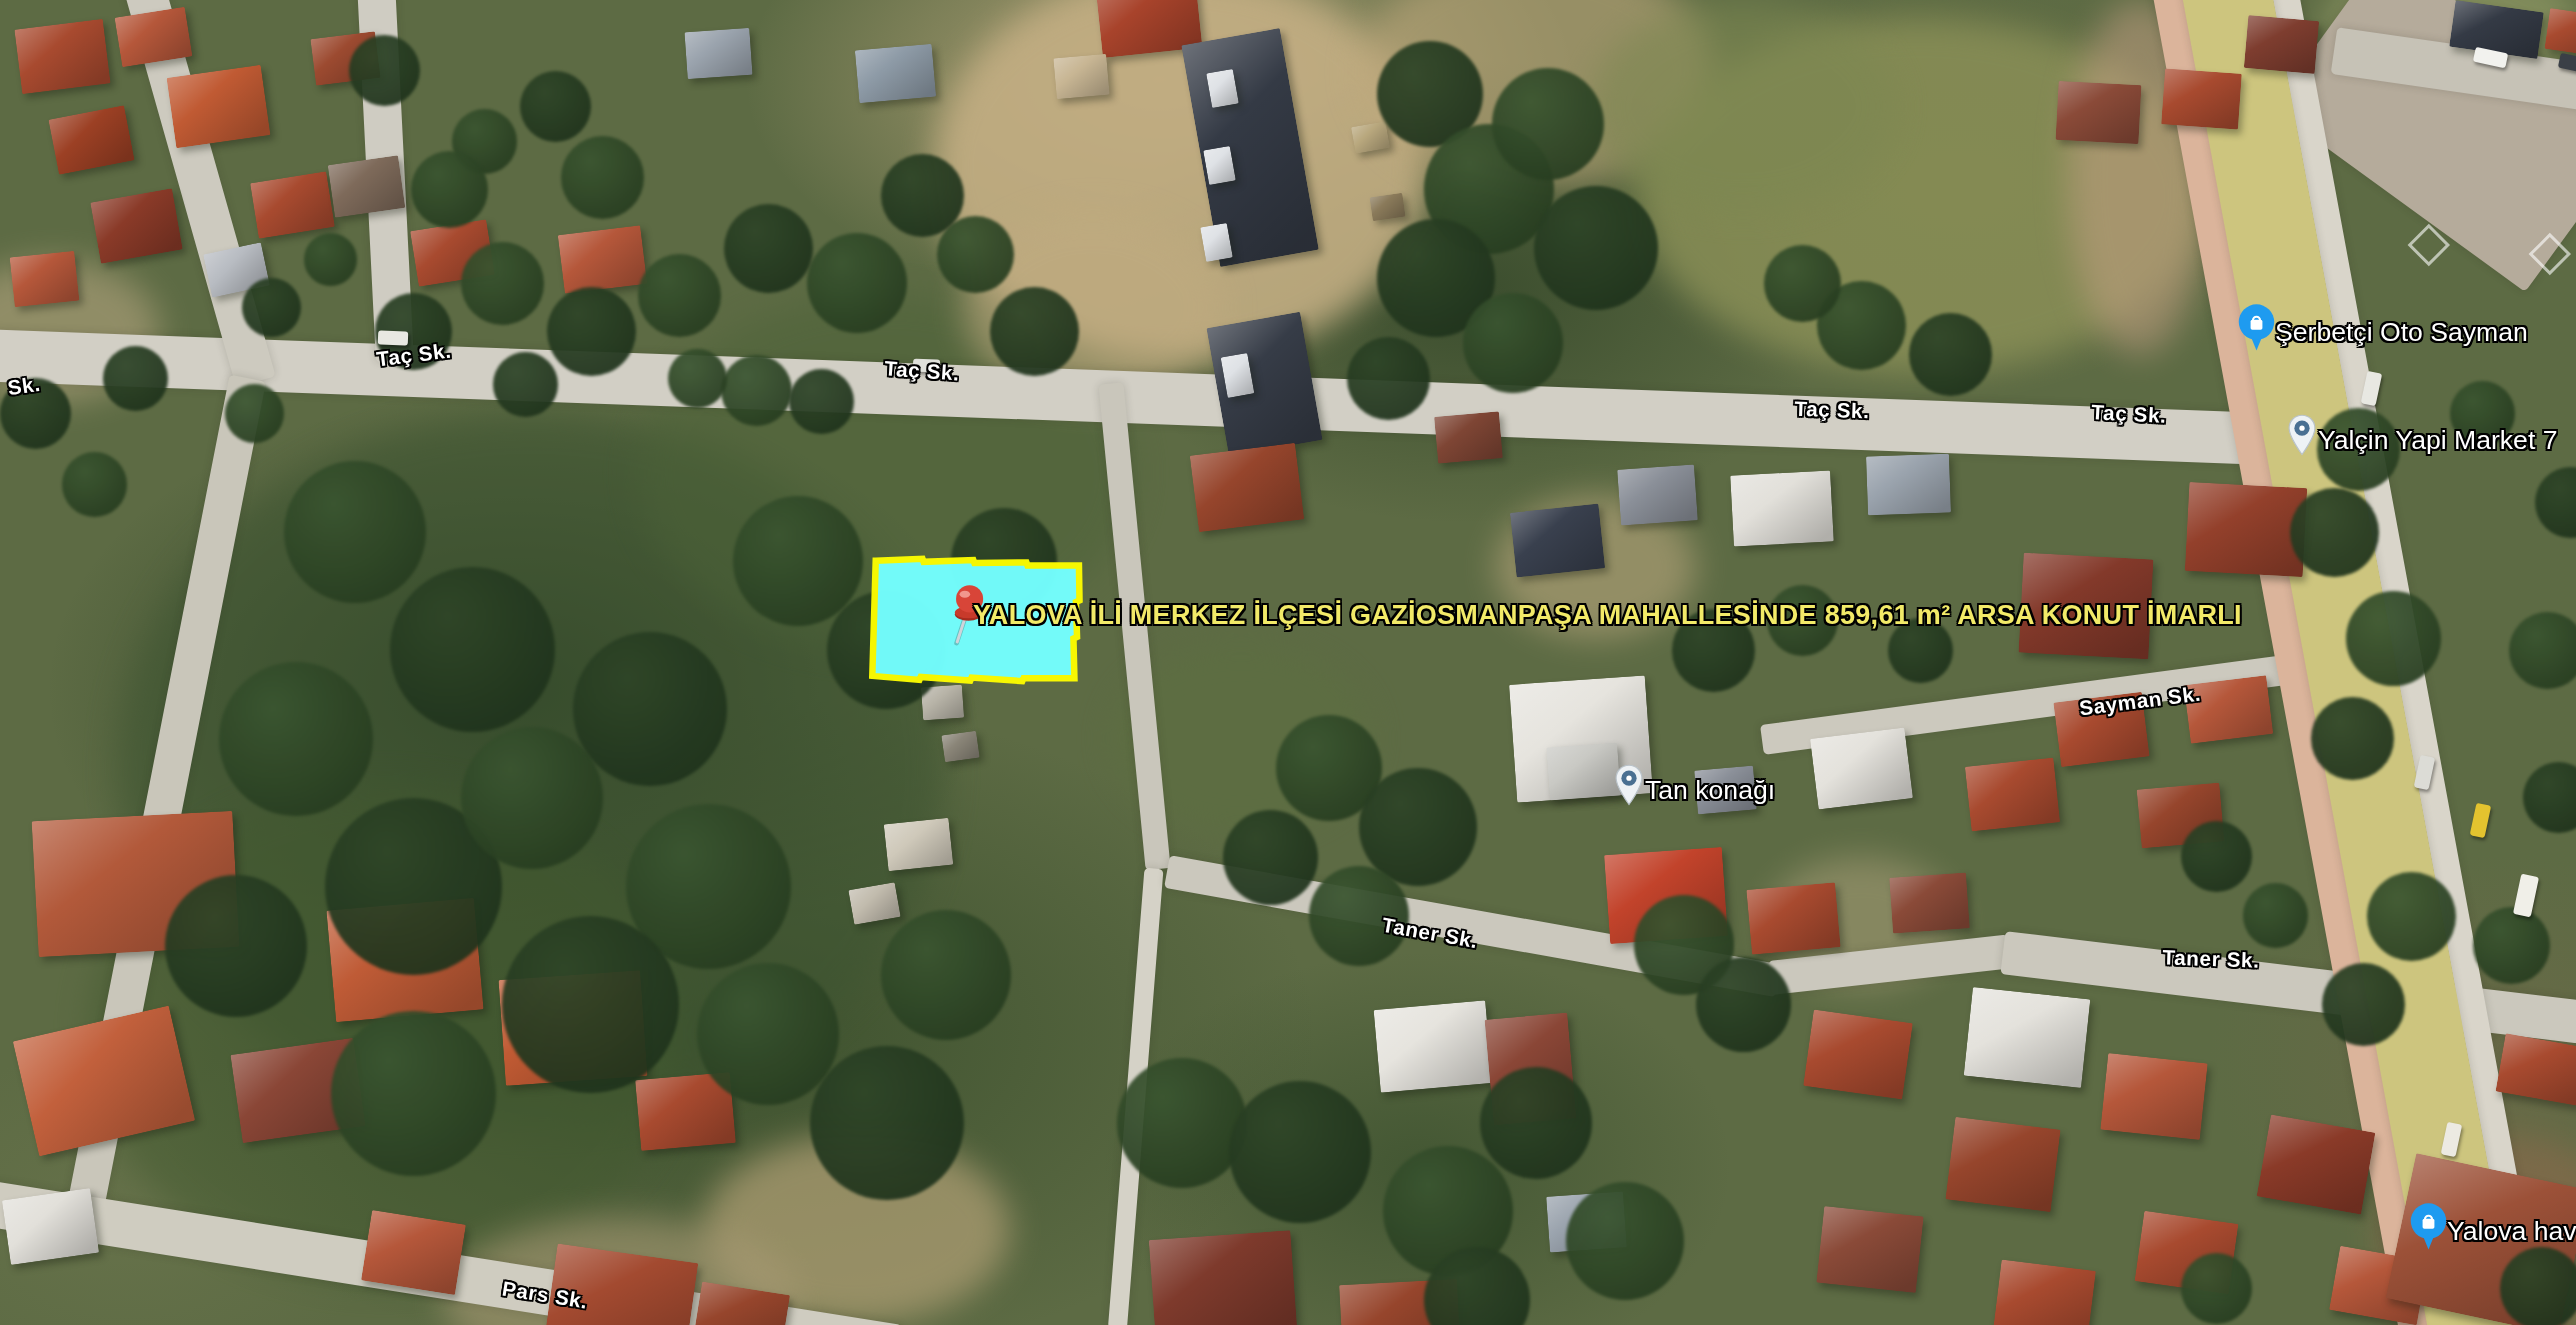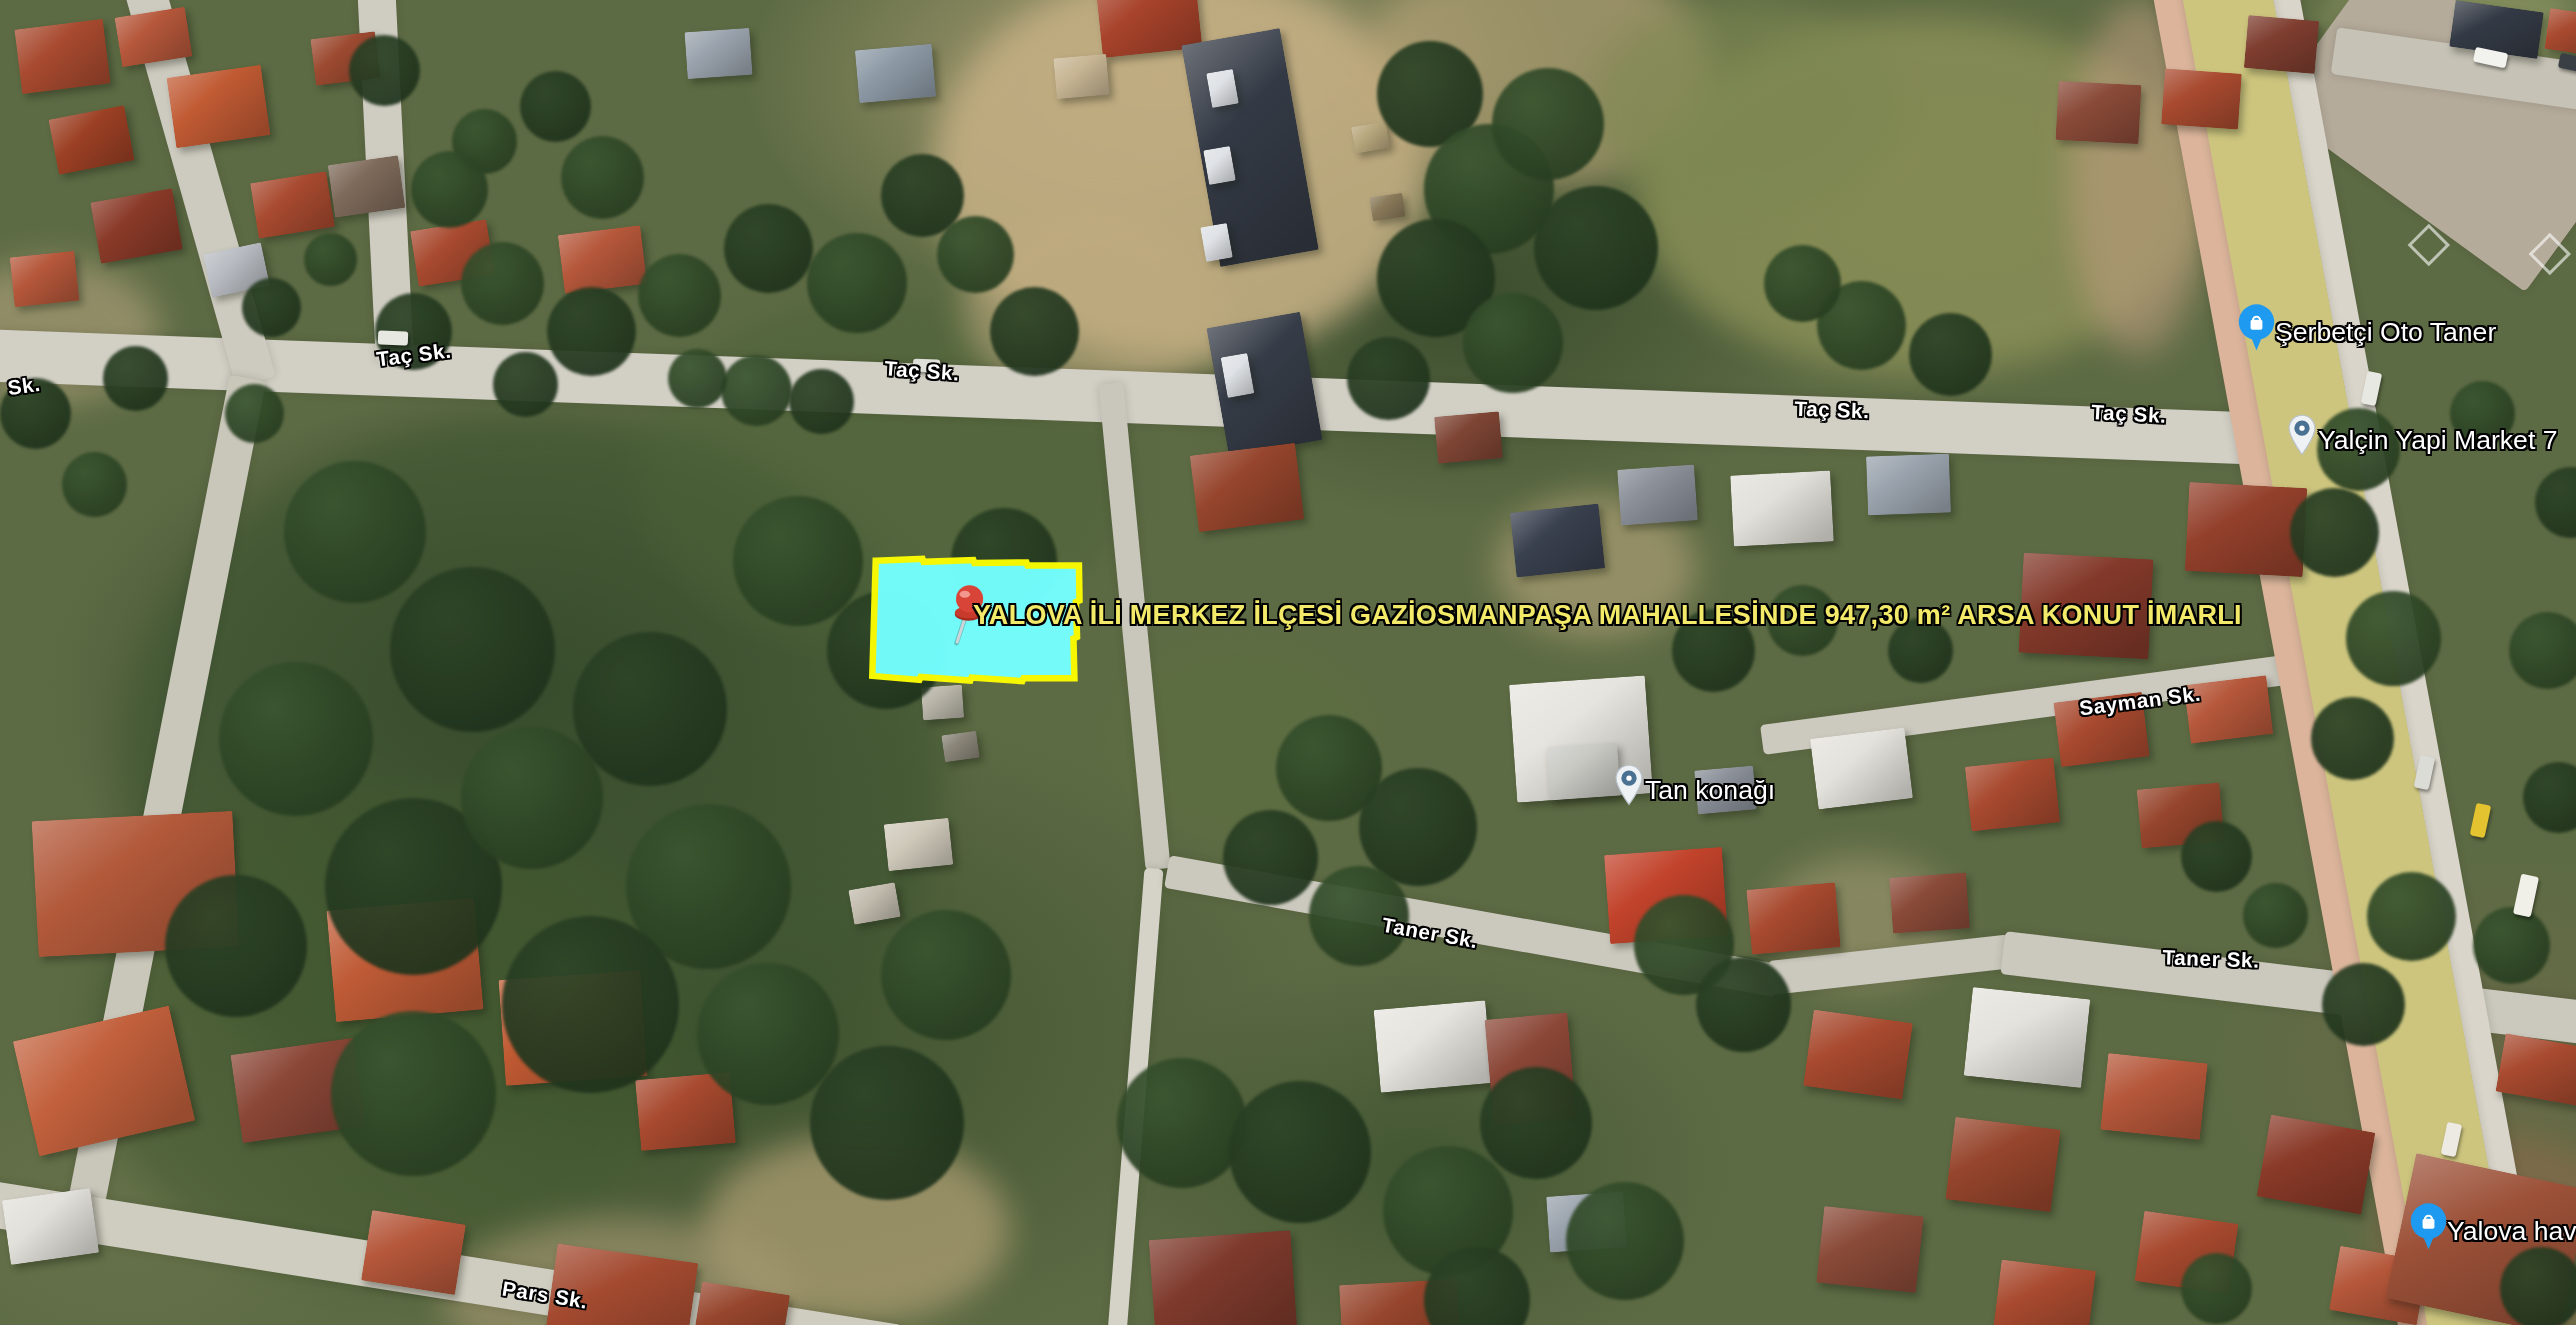--- a/index.html
+++ b/index.html
@@ -258,36 +258,36 @@
   <svg class="pushpin" width="50" height="66" viewBox="0 0 84 112">
     <path d="M35,60 L21,102" stroke="#2a2a2a" stroke-width="8" stroke-linecap="round" opacity=".25"></path>
     <path d="M35,60 L22,100" stroke="#cfd4da" stroke-width="5" stroke-linecap="round"></path>
     <ellipse cx="41" cy="53" rx="23" ry="11" fill="#a52c1f"></ellipse>
     <ellipse cx="41" cy="50" rx="23" ry="10" fill="#c83a2b"></ellipse>
     <rect x="33" y="34" width="16" height="14" fill="#b93226"></rect>
     <circle cx="43" cy="27" r="23" fill="#d84538"></circle>
     <ellipse cx="35" cy="19" rx="9" ry="6" fill="#f4a097" opacity=".9"></ellipse>
   </svg>
 
-  <div class="parcel-label">YALOVA İLİ MERKEZ İLÇESİ GAZİOSMANPAŞA MAHALLESİNDE 947,30 m² ARSA KONUT İMARLI</div>
+  <div class="parcel-label">YALOVA İLİ MERKEZ İLÇESİ GAZİOSMANPAŞA MAHALLESİNDE 859,61 m² ARSA KONUT İMARLI</div>
 <div class="street-label" style="left: 414px; top: 355px; transform: translate(-50%, -50%) rotate(-7deg);">Taç Sk.</div>
     <div class="street-label" style="left: 922px; top: 371px; transform: translate(-50%, -50%) rotate(4deg);">Taç Sk.</div>
     <div class="street-label" style="left: 1832px; top: 410px; transform: translate(-50%, -50%) rotate(2deg);">Taç Sk.</div>
     <div class="street-label" style="left: 2129px; top: 414px; transform: translate(-50%, -50%) rotate(3deg);">Taç Sk.</div>
     <div class="street-label" style="left: 2140px; top: 701px; transform: translate(-50%, -50%) rotate(-7deg);">Sayman Sk.</div>
     <div class="street-label" style="left: 1430px; top: 933px; transform: translate(-50%, -50%) rotate(10deg);">Taner Sk.</div>
     <div class="street-label" style="left: 2211px; top: 959px; transform: translate(-50%, -50%) rotate(2deg);">Taner Sk.</div>
     <div class="street-label" style="left: 545px; top: 1295px; transform: translate(-50%, -50%) rotate(9deg);">Pars Sk.</div>
     <div class="street-label" style="left: 23.6px; top: 386px; transform: translate(-50%, -50%) rotate(-8deg);">Sk.</div>
     <div class="poi" style="left: 2237px; top: 303px;"><svg width="39" height="50" viewBox="0 0 66 84">
   <path d="M24,58 L33,80 L42,58 Z" fill="#1e9bf0"></path>
   <circle cx="33" cy="32" r="30" fill="#1e9bf0"></circle>
   <rect x="23" y="28" width="20" height="17" rx="3" fill="#ffffff"></rect>
   <path d="M27,29 a6,6 0 0 1 12,0" stroke="#ffffff" stroke-width="3.5" fill="none"></path>
-</svg><div class="poi-label" style="left: 38px; top: 14px;">Şerbetçi Oto Taner</div></div>
+</svg><div class="poi-label" style="left: 38px; top: 14px;">Şerbetçi Oto Sayman</div></div>
     <div class="poi" style="left: 2285px; top: 412px;"><svg width="34" height="44" viewBox="0 0 58 74">
   <path d="M29,72 C29,72 7,42 7,27 A22,22 0 1 1 51,27 C51,42 29,72 29,72 Z" fill="#eef2f5" stroke="#b9c2c9" stroke-width="2"></path>
   <circle cx="29" cy="27" r="13" fill="#4a7092"></circle>
   <circle cx="29" cy="27" r="4.5" fill="#ffffff"></circle>
 </svg><div class="poi-label" style="left: 33px; top: 13px;">Yalçin Yapi Market 7</div></div>
     <div class="poi" style="left: 1612px; top: 762px;"><svg width="34" height="44" viewBox="0 0 58 74">
   <path d="M29,72 C29,72 7,42 7,27 A22,22 0 1 1 51,27 C51,42 29,72 29,72 Z" fill="#eef2f5" stroke="#b9c2c9" stroke-width="2"></path>
   <circle cx="29" cy="27" r="13" fill="#4a7092"></circle>
   <circle cx="29" cy="27" r="4.5" fill="#ffffff"></circle>
 </svg><div class="poi-label" style="left: 33px; top: 13px;">Tan konağı</div></div>

